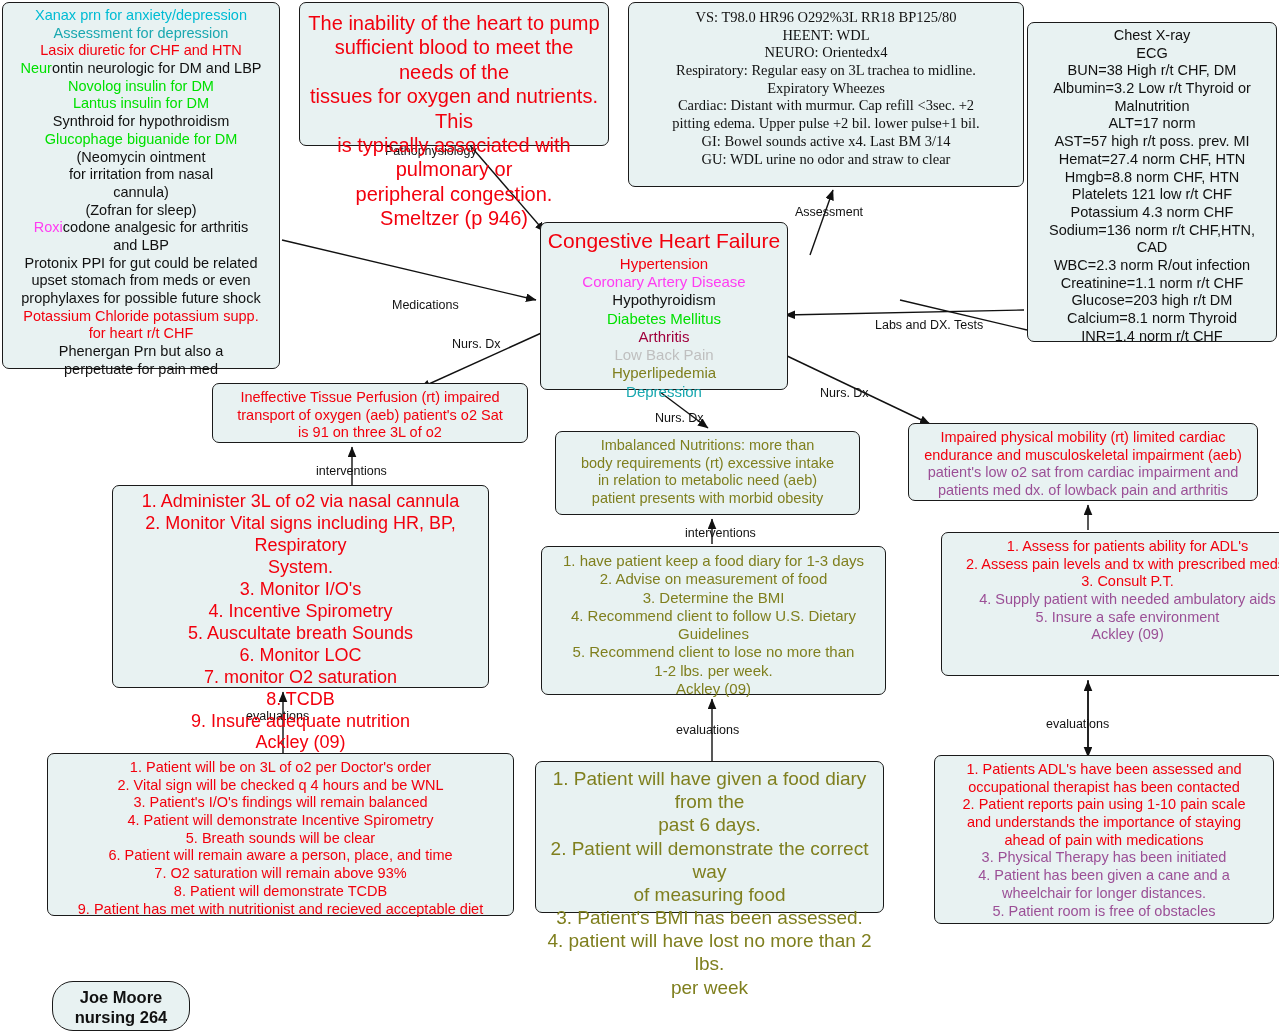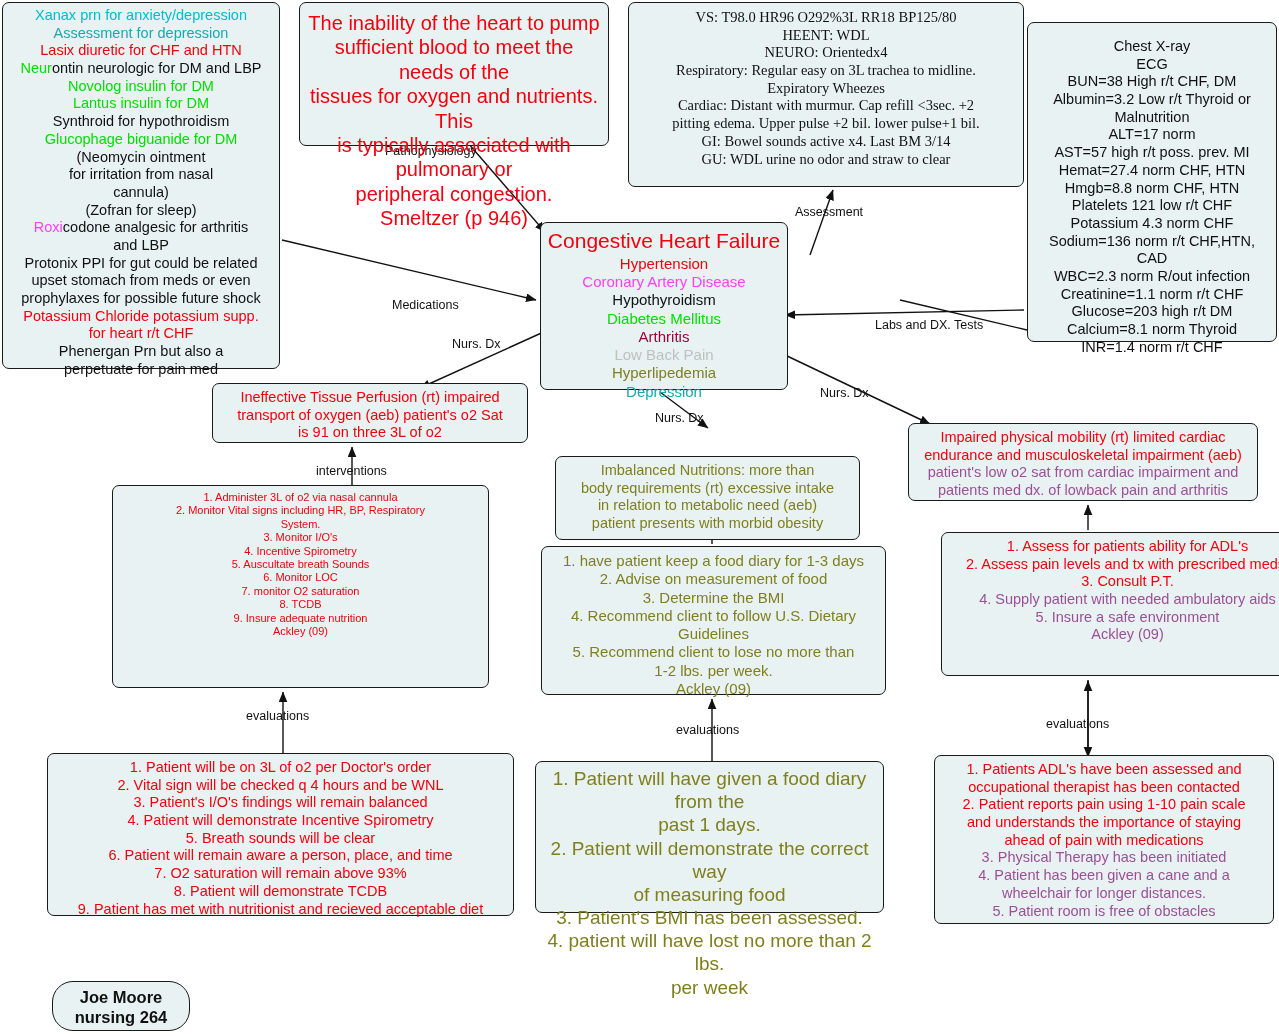--- a/index.html
+++ b/index.html
@@ -40,31 +40,31 @@
     position:absolute;
     font-size:12.5px;
     color:#111;
     white-space:nowrap;
   }
 
   
   #meds-box      { left:2px;    top:2px;   width:278px; height:367px; padding:4px 6px; font-size:14.5px; }
   #patho-box     { left:299px;  top:2px;   width:310px; height:144px; padding:8px 8px; font-size:20px; }
   #assess-box    { left:628px;  top:2px;   width:396px; height:185px; padding:6px 8px; font-size:14.5px;font-family:Liberation Serif, serif; }
-  #labs-box      { left:1027px; top:22px;  width:250px; height:320px; padding:15px 6px; font-size:14.5px; }
+  #labs-box      { left:1027px; top:22px;  width:250px; height:320px; padding:4px 6px; font-size:14.5px; }
 
   #center-box    { left:540px;  top:222px; width:248px; height:168px; padding:5px 6px; }
   #center-box .title { font-size:21px; color:#f2000d; margin-bottom:1px; }
   #center-box .item  { font-size:15px; }
 
   #ndx1-box      { left:212px;  top:383px; width:316px; height:60px; padding:5px 6px; font-size:14.5px; }
-  #int1-box      { left:112px;  top:485px; width:377px; height:203px; padding:5px 22px; font-size:11px; }
+  #int1-box      { left:112px;  top:485px; width:377px; height:203px; padding:5px 22px; font-size:18px; }
   #eval1-box     { left:47px;   top:753px; width:467px; height:163px; padding:5px 6px; font-size:14.5px; }
 
-  #ndx2-box      { left:555px;  top:456px; width:305px; height:84px; padding:5px 6px; font-size:14.5px; }
+  #ndx2-box      { left:555px;  top:431px; width:305px; height:84px; padding:5px 6px; font-size:14.5px; }
   #int2-box      { left:541px;  top:546px; width:345px; height:149px; padding:5px 6px; font-size:15px; }
   #eval2-box     { left:535px;  top:761px; width:349px; height:152px; padding:5px 6px; font-size:19px; }
 
   #ndx3-box      { left:908px;  top:423px; width:350px; height:78px; padding:5px 6px; font-size:14.5px; }
   #int3-box      { left:901px;  top:532px; width:373px; height:144px; padding:5px 6px; font-size:14.5px;margin-left:40px; }
   #eval3-box     { left:934px;  top:755px; width:340px; height:169px; padding:5px 6px; font-size:14.5px; }
 
   #footer-box    { left:52px;   top:981px; width:138px; height:50px; padding:5px 6px;
                    font-size:16.5px; font-weight:bold; color:#111;border-radius:21px; }
 </style>
@@ -251,21 +251,21 @@
     <span class="txt c-olive">3. Determine the BMI</span>
     <span class="txt c-olive">4. Recommend client to follow U.S. Dietary</span>
     <span class="txt c-olive">Guidelines</span>
     <span class="txt c-olive">5. Recommend client to lose no more than</span>
     <span class="txt c-olive">1-2 lbs. per week.</span>
     <span class="txt c-olive">Ackley (09)</span>
   </div>
 
   <div class="box" id="eval2-box">
     <span class="txt c-olive">1. Patient will have given a food diary from the</span>
-    <span class="txt c-olive">past 1 days.</span>
+    <span class="txt c-olive">past 6 days.</span>
     <span class="txt c-olive">2. Patient will demonstrate the correct way</span>
     <span class="txt c-olive">of measuring food</span>
     <span class="txt c-olive">3. Patient's BMI has been assessed.</span>
     <span class="txt c-olive">4. patient will have lost no more than 2 lbs.</span>
     <span class="txt c-olive">per week</span>
   </div>
 
   <div class="box" id="ndx3-box">
     <span class="txt c-red">Impaired physical mobility (rt) limited cardiac</span>
     <span class="txt c-red">endurance and musculoskeletal impairment (aeb)</span>

